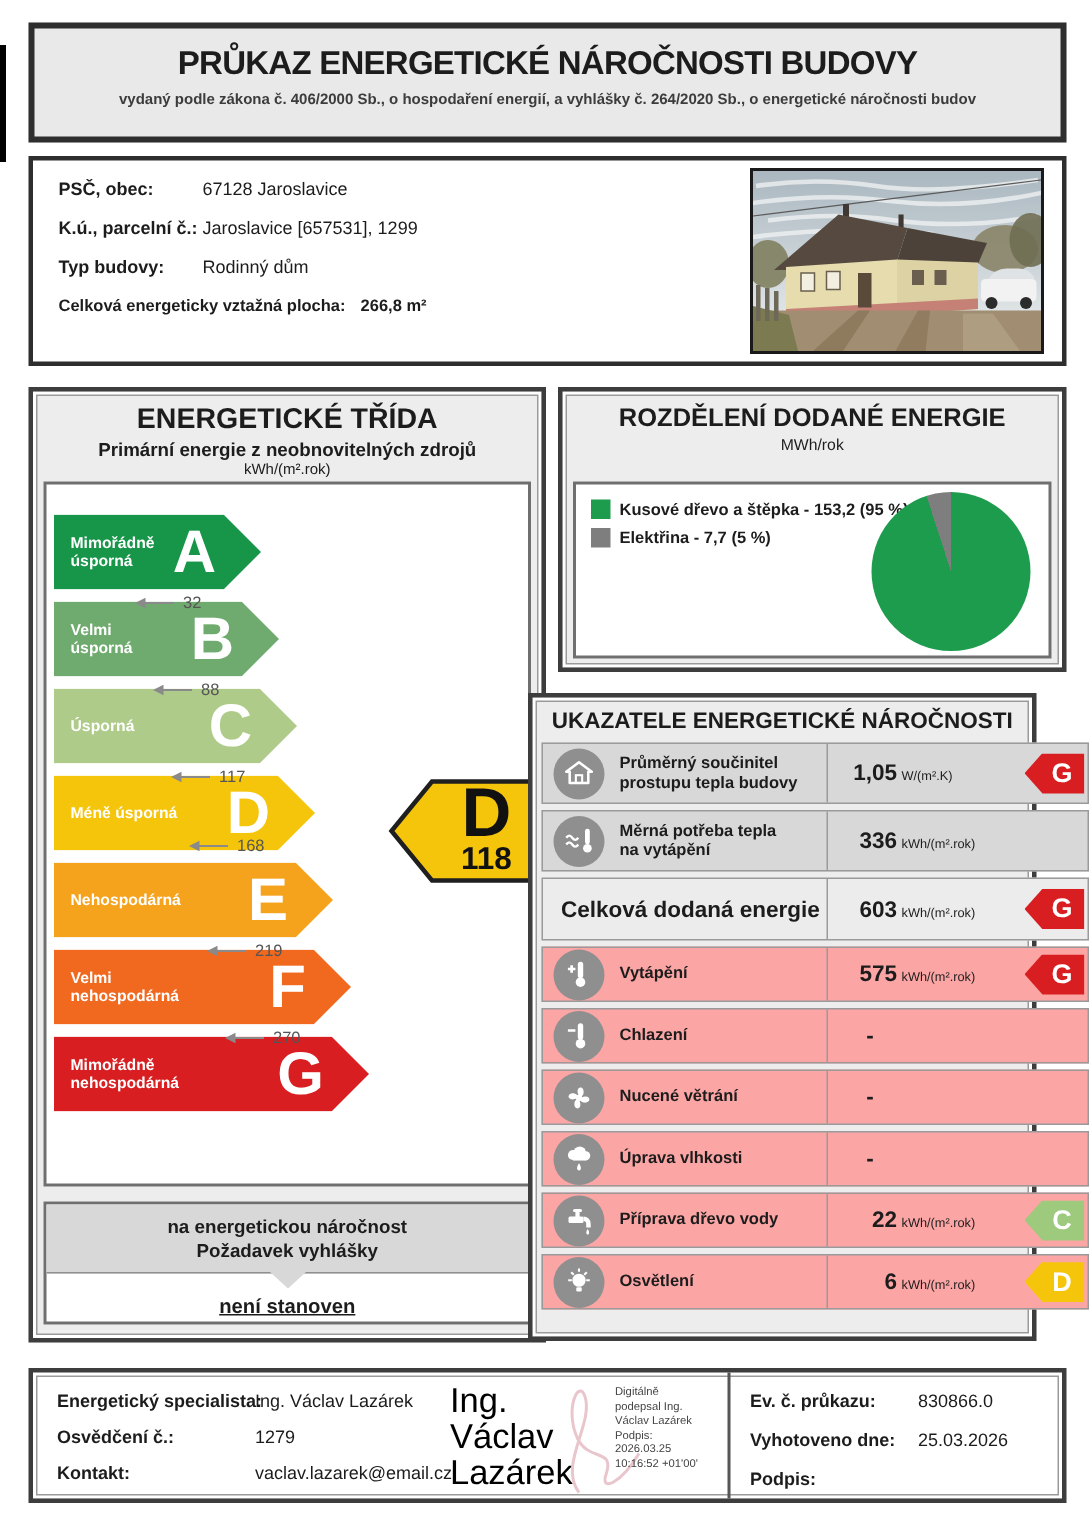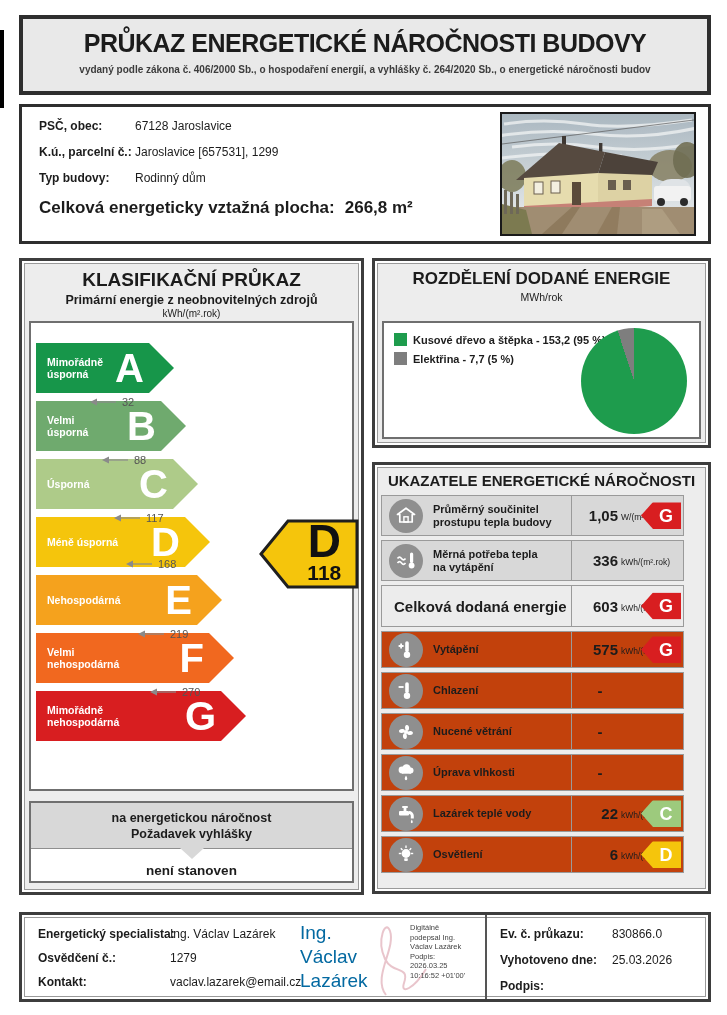--- a/index.html
+++ b/index.html
@@ -6,28 +6,28 @@
   body{position:relative;width:727px;height:1015px;background:#fff;
        font-family:"Liberation Sans",sans-serif;color:#1c1c1c;overflow:hidden;}
   .abs{position:absolute;}
   
   .frame-dark{border:4px solid #2e2e2e;background:#e9e9e9;box-sizing:border-box;}
   .frame-info{border:3px solid #2e2e2e;background:#fff;box-sizing:border-box;}
   .panel{border:3px solid #3d3d3d;background:#ededed;box-sizing:border-box;
          box-shadow:inset 0 0 0 2px #ffffff, inset 0 0 0 3px #9a9a9a;}
   .inner-box{border:2px solid #6f6f6f;background:#fff;box-sizing:border-box;}
   
-  .hdr-title{margin-top:10px;text-align:center;font-size:25px;font-weight:bold;letter-spacing:-.5px;}
+  .hdr-title{margin-top:10px;text-align:center;font-size:22px;font-weight:bold;letter-spacing:-.5px;}
   .hdr-sub{margin-top:6px;text-align:center;font-size:10px;font-weight:bold;color:#3c3c3c;}
   
   .info-rows{padding:12px 0 0 17px;}
   .info-row{height:26px;font-size:12px;}
   .info-label{display:inline-block;width:96px;font-weight:bold;}
   .info-val{font-weight:normal;}
-  .info-area{font-size:17px;font-weight:bold;padding-left:17px;margin-top:1px;}
+  .info-area{font-size:11px;font-weight:bold;padding-left:17px;margin-top:1px;}
   .info-area b{margin-left:10px;}
   .photo{border:2px solid #1a1a1a;box-sizing:border-box;overflow:hidden;background:#b9c3c9;}
   
   .cls-title{margin-top:8px;text-align:center;font-size:19px;font-weight:bold;}
   .cls-sub{text-align:center;font-size:12.5px;font-weight:bold;margin-top:2px;}
   .cls-unit{text-align:center;font-size:10px;margin-top:1px;}
   .scale-arrow{position:absolute;left:5px;height:50px;
      clip-path:polygon(0 0,calc(100% - 25px) 0,100% 50%,calc(100% - 25px) 100%,0 100%);}
   .scale-label{position:absolute;left:11px;top:50%;transform:translateY(-50%);
      color:#fff;font-size:10.5px;font-weight:bold;line-height:12px;}
@@ -35,55 +35,55 @@
      color:#fff;font-size:40px;font-weight:bold;}
   .scale-threshold{position:absolute;display:flex;align-items:center;gap:4px;height:14px;
      font-size:11px;color:#555;}
   .marker-text{position:absolute;width:70%;right:0;text-align:center;color:#111;}
   .req-box{position:absolute;border:2px solid #6f6f6f;background:#fff;box-sizing:border-box;}
   .req-head{position:relative;background:#d8d8d8;height:46px;border-bottom:1px solid #8f8f8f;
      text-align:center;font-size:12.5px;font-weight:bold;line-height:16px;padding-top:7px;box-sizing:border-box;}
   .req-notch{position:absolute;left:50%;bottom:-11px;transform:translateX(-50%);
      width:0;height:0;border-left:12px solid transparent;border-right:12px solid transparent;
      border-top:11px solid #d8d8d8;}
-  .req-result{text-align:center;font-size:13.5px;font-weight:bold;margin-top:14px;}
+  .req-result{text-align:center;font-size:13.5px;font-weight:bold;margin-top:14px;text-decoration:underline;}
   
   .de-title{margin-top:8px;text-align:center;font-size:17px;font-weight:bold;}
   .de-unit{text-align:center;font-size:10.5px;margin-top:2px;}
   .legend{position:absolute;left:10px;top:10px;}
   .legend-item{display:flex;align-items:center;gap:6px;margin-bottom:6px;}
   .legend-sq{width:13px;height:13px;flex:0 0 13px;}
   .legend-lab{font-size:11px;font-weight:bold;}
   .pie{position:absolute;border-radius:50%;}
   
   .ind-title{margin-top:7px;text-align:center;font-size:15px;font-weight:bold;}
-  .ind-rows{position:absolute;left:6px;top:30px;width:303px;}
+  .ind-rows{position:absolute;left:6px;top:30px;width:365px;}
   .ind-row{position:relative;display:flex;align-items:stretch;border:1px solid #9a9a9a;
-     margin-bottom:4px;background:#c2410c;box-sizing:border-box;}
+     margin-bottom:4px;background:#fca5a5;box-sizing:border-box;}
   .ind-row.shaded{background:#d8d8d8;}
   .ind-row.big{background:#ececec;}
   .ind-left{width:190px;flex:0 0 190px;border-right:1px solid #9a9a9a;
      display:flex;align-items:center;box-sizing:border-box;}
   .ind-icon{width:34px;height:34px;border-radius:50%;background:#8f8f8f;flex:0 0 34px;
      margin-left:7px;display:flex;align-items:center;justify-content:center;}
   .ind-icon svg{width:24px;height:24px;}
   .ind-label{margin-left:10px;font-size:11px;font-weight:bold;line-height:13px;}
   .ind-label.big-label{margin-left:12px;font-size:15px;}
   .ind-value{flex:1;display:flex;align-items:center;padding-left:10px;position:relative;}
   .ind-num{display:inline-block;min-width:36px;text-align:right;font-size:15px;font-weight:bold;}
   .ind-num.dash{text-align:center;}
   .ind-unit{font-size:8.5px;margin-left:3px;margin-top:3px;}
   .badge{position:absolute;right:2px;top:50%;transform:translateY(-50%);
      width:40px;height:27px;color:#fff;font-size:18px;font-weight:bold;line-height:27px;
      text-align:center;text-indent:10px;
      clip-path:polygon(0 50%,30% 0,100% 0,100% 100%,30% 100%);}
   
   .ft-row{position:absolute;font-size:12px;white-space:nowrap;}
   .ft-label{font-weight:bold;}
-  .ft-name{position:absolute;left:278px;top:6px;font-size:19px;line-height:24px;color:#0369a1;}
+  .ft-name{position:absolute;left:278px;top:6px;font-size:23px;line-height:24px;color:#000000;}
   .ft-digital{position:absolute;left:388px;top:8px;width:84px;font-size:7.5px;line-height:9.5px;color:#444;}
   .ft-divider{position:absolute;left:463px;top:0;bottom:0;width:2px;background:#555;}
   .artifact{background:#000;}
 </style>
 </head>
 <body>
 
 <div class="abs artifact" style="left:0;top:30px;width:4px;height:78px;"></div>
 
 <div class="abs frame-dark" style="left:19px;top:15px;width:692px;height:80px;">
@@ -144,21 +144,21 @@
       <rect x="14" y="80" width="3" height="20"></rect>
     </g>
     <rect x="152" y="72" width="37" height="15" rx="3" fill="#f2f2f2"></rect>
     <path d="M157 72 q4 -7 12 -7 h8 q8 0 11 7 Z" fill="#dfe3e6"></path>
     <circle cx="159" cy="88" r="4" fill="#2b2b2b"></circle>
     <circle cx="182" cy="88" r="4" fill="#2b2b2b"></circle>
   </svg>
 </div>
 
 <div class="abs panel" style="left:19px;top:258px;width:345px;height:637px;">
-  <div class="cls-title">KLASIFIKAČNÍ PRŮKAZ</div>
+  <div class="cls-title">ENERGETICKÉ TŘÍDA</div>
   <div class="cls-sub">Primární energie z neobnovitelných zdrojů</div>
   <div class="cls-unit">kWh/(m².rok)</div>
 
   <div class="abs inner-box" style="left: 7px; top: 60px; width: 325px; height: 470px; position: absolute;">
       <div class="scale-arrow" style="top: 20px; width: 138px; background: rgb(23, 150, 74);">
         <div class="scale-label">
           <div>Mimořádně</div>
           <div>úsporná</div>
         </div>
         <div class="scale-letter">A</div>
@@ -275,21 +275,21 @@
         </div>
         <div class="legend-item">
           <div class="legend-sq" style="background: rgb(126, 126, 126);"></div>
           <div class="legend-lab">Elektřina - 7,7 (5 %)</div>
         </div>
       </div>
     <div class="pie" style="right: 12px; top: 5px; width: 106px; height: 106px; background: conic-gradient(from 342deg, rgb(126, 126, 126) 0deg, rgb(126, 126, 126) 18deg, rgb(30, 156, 77) 18deg, rgb(30, 156, 77) 360deg);"></div>
   </div>
 </div>
 
-<div class="abs panel" style="left:372px;top:462px;width:339px;height:432px;">
+<div class="abs panel" style="left:352px;top:462px;width:339px;height:432px;">
   <div class="ind-title">UKAZATELE ENERGETICKÉ NÁROČNOSTI</div>
   <div class="ind-rows">
       <div class="ind-row shaded" style="height: 41px;">
         <div class="ind-left">
           <div class="ind-icon">
             <svg viewBox="0 0 24 24">
               <path d="M12 4.2 L20.5 10.5 h-2.3 V18 H5.8 V10.5 H3.5 Z" fill="none" stroke="#fff" stroke-width="1.7" stroke-linejoin="round"></path>
               <rect x="9.9" y="12.8" width="4.2" height="5.2" fill="none" stroke="#fff" stroke-width="1.4"></rect>
             </svg>
           </div>
@@ -421,21 +421,21 @@
               <g fill="#fff">
                 <rect x="8" y="4" width="6" height="2" rx="1"></rect>
                 <rect x="9.6" y="6" width="2.8" height="3.4"></rect>
                 <rect x="5" y="9" width="10" height="4.4" rx="1"></rect>
                 <path d="M15 9 a4.8 4.8 0 0 1 4.8 4.8 v2.6 h-3 v-2.6 a1.8 1.8 0 0 0 -1.8 -1.8 Z"></path>
                 <path d="M17.8 17.4 c1.3 2 1.3 3.4 0 3.8 c-1.3 -0.4 -1.3 -1.8 0 -3.8 Z"></path>
               </g>
             </svg>
           </div>
           <div class="ind-label">
-            <div>Lazárek teplé vody</div>
+            <div>Příprava dřevo vody</div>
           </div>
         </div>
         <div class="ind-value">
           <span class="ind-num">22</span>
           <span class="ind-unit">kWh/(m².rok)</span>
           <div class="badge" style="background: rgb(157, 202, 125);">C</div>
         </div>
       </div>
       <div class="ind-row" style="height: 37px;">
         <div class="ind-left">

